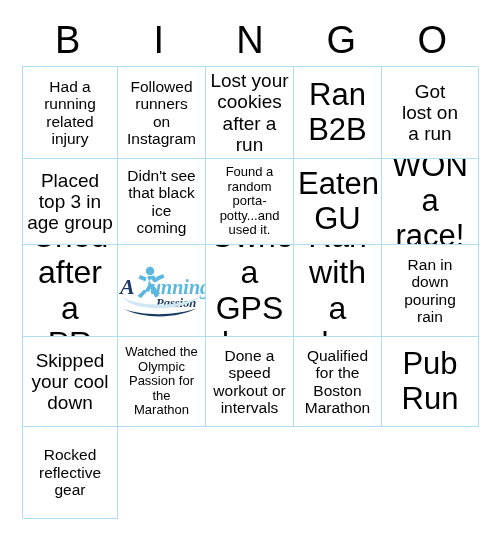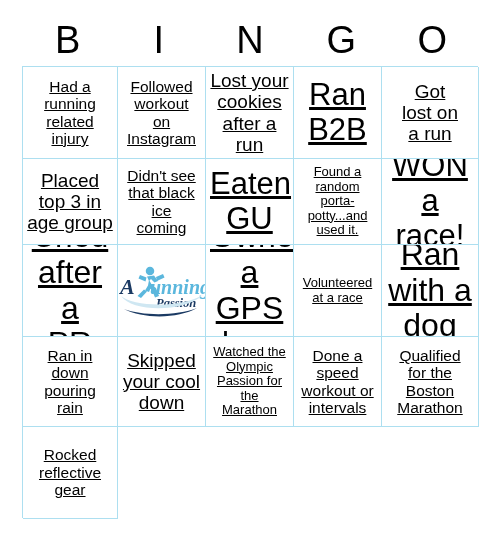--- a/index.html
+++ b/index.html
@@ -71,21 +71,20 @@
     padding: 2px 4px;
     color: #000000;
     overflow: hidden;
     background: #ffffff;
   }
   .cell .cell-text {
     display: block;
     width: 100%;
     line-height: 1.12;
     white-space: pre-line;
-    text-decoration: underline;
   }
 
   
   .fs-xl  .cell-text { font-size: 31px; }
   .fs-lg  .cell-text { font-size: 32px; }
   .fs-md  .cell-text { font-size: 19px; }
   .fs-sm  .cell-text { font-size: 15.5px; }
   .fs-xs  .cell-text { font-size: 13px; }
 
   
@@ -126,21 +125,21 @@
   <div class="grid">
 
     <div class="cell fs-sm">
         <span class="cell-text">Had a
 running
 related
 injury</span>
       </div>
     <div class="cell fs-sm">
         <span class="cell-text">Followed
-workout
+runners
 on
 Instagram</span>
       </div>
     <div class="cell fs-md">
         <span class="cell-text">Lost your
 cookies
 after a run</span>
       </div>
     <div class="cell fs-xl">
         <span class="cell-text">Ran
@@ -155,31 +154,31 @@
     <div class="cell fs-md">
         <span class="cell-text">Placed
 top 3 in
 age group</span>
       </div>
     <div class="cell fs-sm">
         <span class="cell-text">Didn't see
 that black
 ice
 coming</span>
-      </div>
-    <div class="cell fs-xl">
-        <span class="cell-text">Eaten
-GU</span>
       </div>
     <div class="cell fs-xs">
         <span class="cell-text">Found a
 random
 porta-
 potty...and
 used it.</span>
+      </div>
+    <div class="cell fs-xl">
+        <span class="cell-text">Eaten
+GU</span>
       </div>
     <div class="cell fs-xl">
         <span class="cell-text">WON
 a race!</span>
       </div>
 
     <div class="cell fs-lg">
         <span class="cell-text">Cried
 after a
 PR</span>
@@ -210,24 +209,20 @@
         </svg>
         <span class="sr-only">A Running Passion</span>
       </div>
     </div>
 
     <div class="cell fs-lg">
         <span class="cell-text">Owned
 a GPS
 down</span>
       </div>
-    <div class="cell fs-xs">
-        <span class="cell-text">Volunteered
-at a race</span>
-      </div>
 
     <div class="cell fs-lg">
         <span class="cell-text">Ran
 with a
 dog</span>
       </div>
     <div class="cell fs-sm">
         <span class="cell-text">Ran in
 down
 pouring
@@ -250,20 +245,24 @@
 workout or
 intervals</span>
       </div>
 
     <div class="cell fs-sm">
         <span class="cell-text">Qualified
 for the
 Boston
 Marathon</span>
       </div>
+    <div class="cell fs-xl">
+        <span class="cell-text">Pub
+Run</span>
+      </div>
     <div class="cell fs-sm">
         <span class="cell-text">Rocked
 reflective
 gear</span>
       </div>
 
   </div>
 </div>
 
 </body></html>

